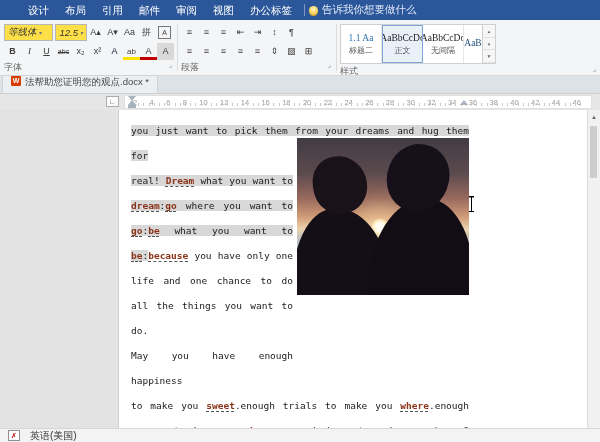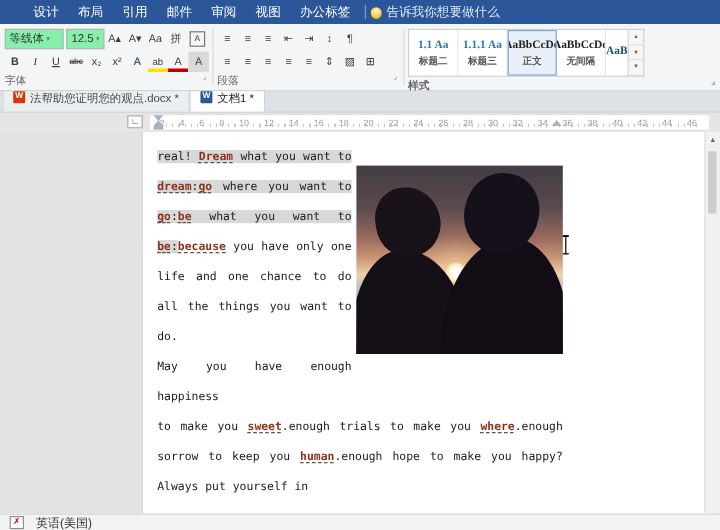--- a/index.html
+++ b/index.html
@@ -13,40 +13,40 @@
   .rsep{width:1px;height:12px;background:rgba(255,255,255,.4);margin:0 4px;}
   .tellme{display:flex;align-items:center;gap:4px;color:#dfe8f7;font-size:10.5px;white-space:nowrap;}
   .bulb{width:9px;height:9px;border-radius:50%;background:radial-gradient(circle at 50% 35%,#fff3c0,#f8c93f 75%);box-shadow:0 1px 0 #d8a92b;}
 
   
   .ribbon{height:56px;background:#f4f5f7;border-bottom:1px solid #d8d9da;display:flex;padding:2px 2px 0 4px;box-sizing:border-box;}
   .group{position:relative;display:flex;flex-direction:column;}
   .vsep{width:1px;background:#dcdcdc;margin:2px 3px 4px 3px;}
   .r1{display:flex;align-items:center;height:19px;margin-top:1px;}
   .r2{display:flex;align-items:center;height:19px;margin-top:1px;}
-  .combo{height:15px;background:#86efac;border:1px solid #b6b6b6;display:flex;align-items:center;padding:0 3px;font-size:9.5px;color:#333;}
+  .combo{height:15px;background:#fde047;border:1px solid #b6b6b6;display:flex;align-items:center;padding:0 3px;font-size:9.5px;color:#333;font-style:italic;}
   .cname{width:52px;}
   .csize{width:26px;margin-left:2px;}
   .dd{font-size:6px;color:#777;margin-left:2px;}
   .icons{display:flex;align-items:center;}
   .icons .ibtn{width:17px;height:17px;display:flex;align-items:center;justify-content:center;font-size:9px;color:#3c3c3c;}
   .b{font-weight:bold;}
   .i{font-style:italic;font-family:"Liberation Serif",serif;}
   .u{text-decoration:underline;}
   .st{text-decoration:line-through;font-size:7px!important;}
   .fx{color:#2e74b5;text-shadow:0 0 1px #9cc3e5;}
   .hlc{box-shadow:inset 0 -3px 0 #ffe100;font-size:8px!important;}
   .fc{box-shadow:inset 0 -3px 0 #c00000;}
   .shd{background:#d9d9d9;}
   .boxed{border:1px solid #777;font-size:7px!important;width:11px!important;height:11px!important;margin:0 3px;}
   .glabel{position:relative;height:15px;line-height:15px;text-align:left;font-size:9px;color:#666;}
   .launcher{position:absolute;right:2px;bottom:3px;font-size:7px;color:#888;}
   .g-font{width:170px;}
   .g-para{width:152px;}
-  .g-styles{flex:1;font-weight:bold;}
+  .g-styles{flex:1;}
   .gallery-wrap{display:flex;margin-top:2px;}
   .gallery{display:flex;height:38px;background:#fff;border:1px solid #cfcfcf;}
   .cell{width:41px;border-right:1px solid #e6e6e6;display:flex;flex-direction:column;align-items:center;justify-content:center;box-sizing:border-box;overflow:hidden;}
   .cell .sample{font-size:9.5px;font-family:"Liberation Serif",serif;white-space:nowrap;}
   .cell .slabel{font-size:8px;color:#555;margin-top:2px;white-space:nowrap;}
   .cell.sel{border:1px solid #7da7d8;background:#e9f0fa;}
   .cell.cut{width:18px;border-right:none;}
   .gscroll{width:13px;height:40px;display:flex;flex-direction:column;border:1px solid #cfcfcf;border-left:none;box-sizing:border-box;background:#f6f6f6;}
   .gscroll span{flex:1;display:flex;align-items:center;justify-content:center;font-size:5px;color:#666;border-bottom:1px solid #e2e2e2;}
 
@@ -197,24 +197,20 @@
 
     <div class="vsep"></div>
 
     <div class="group g-styles">
       <div class="gallery-wrap">
         <div class="gallery">
           <div class="cell">
             <span class="sample" style="color: rgb(46, 116, 181);">1.1 Aa</span>
             <span class="slabel">标题二</span>
           </div>
-          <div class="cell">
-            <span class="sample" style="color: rgb(46, 116, 181);">1.1.1 Aa</span>
-            <span class="slabel">标题三</span>
-          </div>
           <div class="cell sel">
             <span class="sample" style="color: rgb(34, 34, 34);">AaBbCcDd</span>
             <span class="slabel">正文</span>
           </div>
           <div class="cell">
             <span class="sample" style="color: rgb(34, 34, 34);">AaBbCcDd</span>
             <span class="slabel">无间隔</span>
           </div>
           <div class="cell cut">
             <span class="sample" style="color: rgb(31, 78, 121);">AaB</span>
@@ -231,24 +227,20 @@
         <span>样式</span>
         <span class="launcher">⌟</span>
       </div>
     </div>
   </div>
 
   <div class="doctabs">
     <div class="dtab">
       <span class="wicon red">W</span>
       <span>法帮助您证明您的观点.docx *</span>
-    </div>
-    <div class="dtab active">
-      <span class="wicon blue">W</span>
-      <span>文档1 *</span>
     </div>
   </div>
 
   <div class="ruler">
     <div class="tabsel">∟</div>
     <div class="band">
       <div class="nums">
           <span class="">2</span>
           <span class="">4</span>
           <span class="">6</span>
@@ -276,20 +268,21 @@
       <div class="ticks"></div>
     </div>
     <span class="ind ind-first"></span>
     <span class="ind ind-hang"></span>
     <span class="ind ind-right"></span>
   </div>
 
   <div class="docarea">
     <div class="page">
       <div class="text">
+          <div class="blk full-j"><span class="run hl">you just want to pick them from your dreams and hug them for</span></div>
           <div class="blk narrow"><span class="run hl">real! </span><span class="run hl accent">Dream</span><span class="run hl"> what you want to </span><span class="run hl accent">dream</span><span class="run hl">:</span><span class="run hl accent">go</span><span class="run hl"> where you want to </span><span class="run hl accent">go</span><span class="run hl">:</span><span class="run hl accent">be</span><span class="run hl"> what you want to </span><span class="run hl accent">be</span><span class="run hl">:</span><span class="run accent">because</span><span class="run"> you have only one life and one chance to do all the things you want to do.</span></div>
           <div class="blk narrow-j"><span class="run">May you have enough happiness</span></div>
           <div class="blk full"><span class="run">to make you </span><span class="run accent">sweet</span><span class="run">.enough trials to make you </span><span class="run accent">where</span><span class="run">.enough sorrow to keep you </span><span class="run accent">human</span><span class="run">.enough hope to make you happy? Always put yourself in </span></div>
         </div>
 
       <div class="photo">
         <div class="ph-horizon"></div>
         <div class="ph-sun"></div>
         <div class="ph-body-l"></div>
         <div class="ph-body-r"></div>

